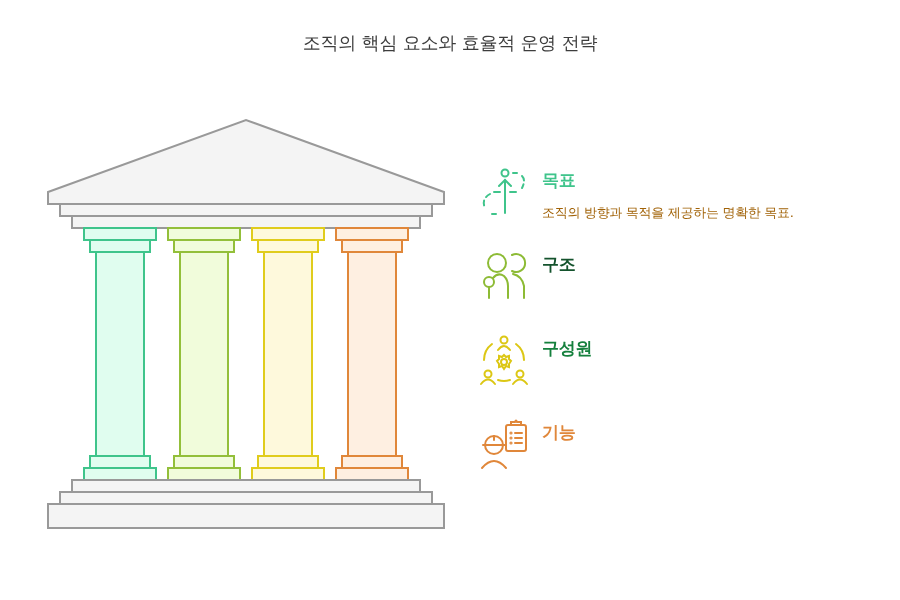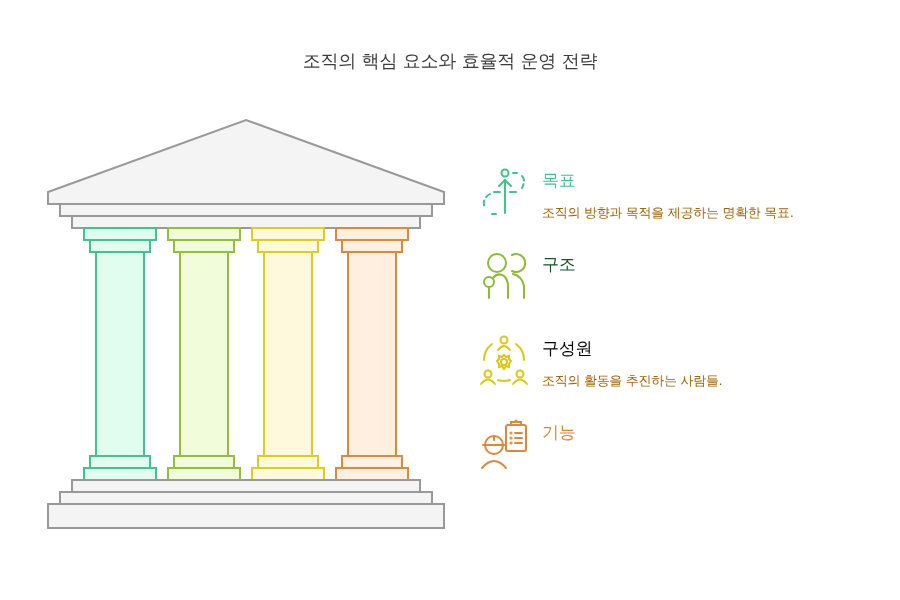--- a/index.html
+++ b/index.html
@@ -1,26 +1,26 @@
 <!DOCTYPE html>
 <html><head>
   <meta charset="utf-8">
   <style>
     * { margin: 0; padding: 0; box-sizing: border-box; }
     html, body { width: 900px; height: 600px; background: #ffffff; overflow: hidden; }
     body { position: relative; font-family: "DejaVu Sans", "Liberation Sans", sans-serif; }
     .title {
-      position: absolute; left: 0; top: 49px; width: 900px; text-align: center;
+      position: absolute; left: 0; top: 31px; width: 900px; text-align: center;
       font-size: 18px; color: #3d3d3d; letter-spacing: -0.2px;
     }
     svg.temple { position: absolute; left: 0; top: 0; }
     .item { position: absolute; left: 478px; width: 400px; height: 60px; }
     .item .icon { position: absolute; left: 0; top: 0; width: 52px; height: 52px; }
     .item .label {
-      position: absolute; left: 64px; top: 3px; font-size: 17px; font-weight: normal;
+      position: absolute; left: 64px; top: 3px; font-size: 17px; font-weight: bold;
       letter-spacing: -0.3px;
     }
     .item .desc {
       position: absolute; left: 64px; top: 38px; font-size: 13px; color: #a16207;
       letter-spacing: -0.3px; white-space: nowrap;
     }
   </style>
 </head>
 <body>
 
@@ -104,22 +104,21 @@
     <path d="M14,10 Q6,16 6,26"></path>
     <path d="M38,10 Q46,16 46,26"></path>
     <circle cx="26" cy="28" r="3"></circle>
     <path d="M26,21 L28,23 L31,22 L31,25 L33,27 L31,30 L31,33 L28,32 L26,35 L24,32 L21,33 L21,30 L19,27 L21,25 L21,22 L24,23 Z"></path>
     <circle cx="10" cy="40" r="3.5"></circle>
     <path d="M3,50 Q10,41 17,50"></path>
     <circle cx="42" cy="40" r="3.5"></circle>
     <path d="M35,50 Q42,41 49,50"></path>
     <path d="M20,46 Q26,48 32,46"></path>
   </svg>
-  <div class="label" style="color:#000000;text-align:center;">구성원</div>
-  <div class="desc">조직의 활동을 추진하는 사람들.</div>
+  <div class="label" style="color:#15803d;text-align:center;">구성원</div>
 </div>
 
 <div class="item" style="top:418px;">
   <svg class="icon" viewBox="0 0 52 52" fill="none" stroke="#e0873a" stroke-width="2" stroke-linecap="round">
     <rect x="28" y="7" width="20" height="26" rx="2"></rect>
     <path d="M33,7 L33,4 L37,4 Q38,1 39,4 L43,4 L43,7"></path>
     <circle cx="33" cy="15" r="0.6"></circle>
     <line x1="37" y1="15" x2="44" y2="15"></line>
     <circle cx="33" cy="20" r="0.6"></circle>
     <line x1="37" y1="20" x2="44" y2="20"></line>

